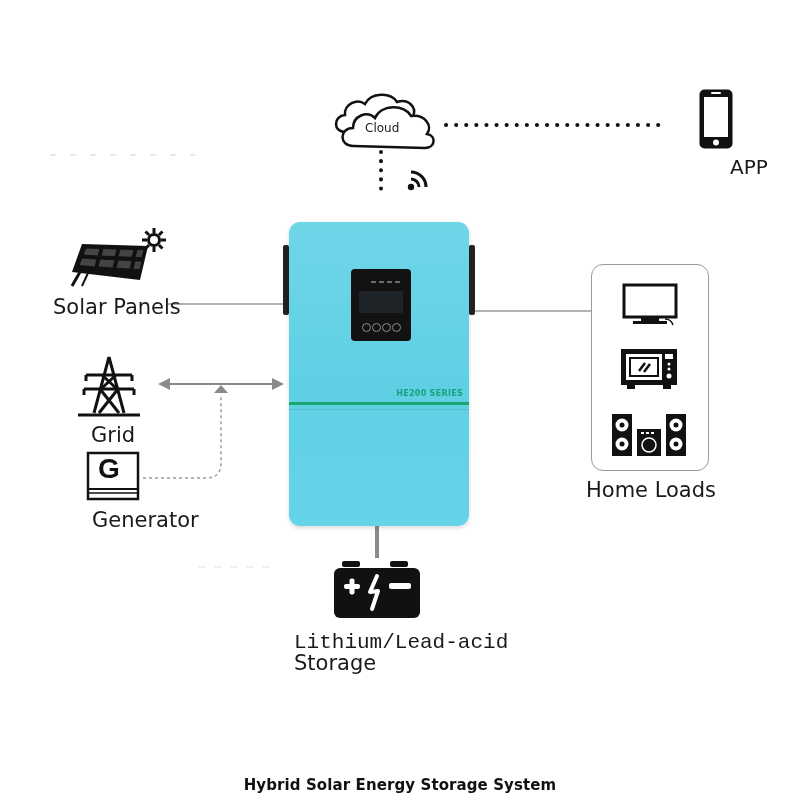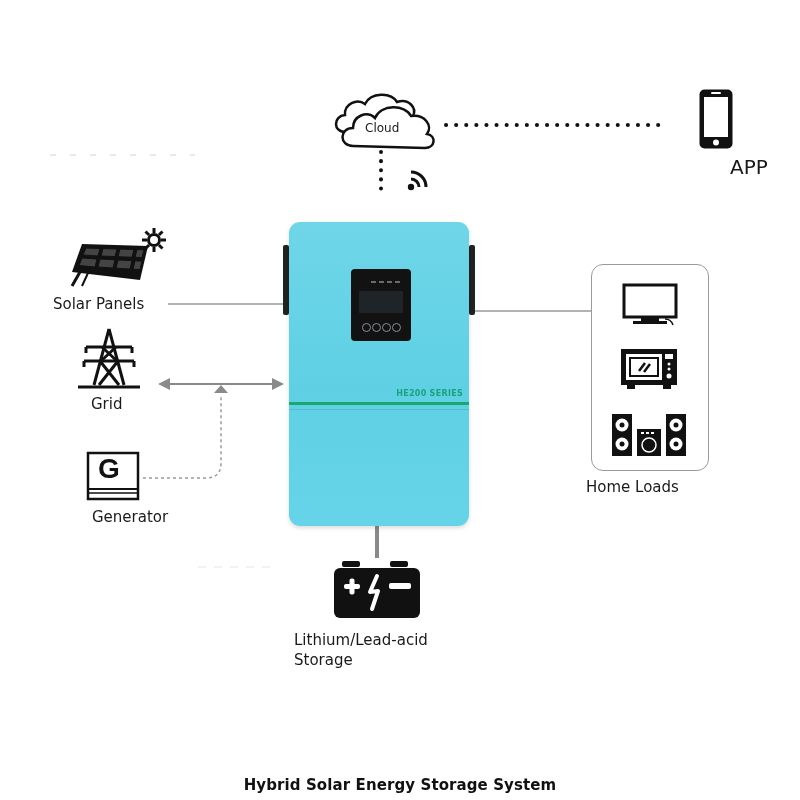--- a/index.html
+++ b/index.html
@@ -1,18 +1,18 @@
 <!DOCTYPE html>
 <html><head>
 <meta charset="utf-8">
 <style>
   html,body{margin:0;padding:0;background:#ffffff;}
   body{width:800px;height:800px;position:relative;overflow:hidden;font-family:"DejaVu Sans","Liberation Sans",sans-serif;color:#111;}
   .abs{position:absolute;}
-  .lbl{font-size:15px;font-weight:500;color:#1a1a1a;white-space:nowrap;}
+  .lbl{font-size:21px;font-weight:500;color:#1a1a1a;white-space:nowrap;}
   svg{display:block;}
   .inverter{left:289px;top:222px;width:180px;height:304px;border-radius:11px;background:linear-gradient(180deg,#6fd6e8 0%,#5fd0e4 55%,#66d4e8 100%);box-shadow:0 2px 4px rgba(0,0,0,0.15);}
   .side-bracket{width:6px;height:70px;background:#222;border-radius:2px;}
   .panel{left:62px;top:47px;width:60px;height:72px;background:#121212;border-radius:4px;}
   .screen{left:8px;top:22px;width:44px;height:22px;background:#1f2429;border-radius:1px;}
   .btn{width:7px;height:7px;border:1px solid #8a9095;border-radius:50%;background:#111;top:54px;}
   .led{width:5px;height:2px;background:#6a6a6a;top:12px;}
   .series{right:6px;top:167px;font-size:8px;font-weight:bold;color:#1aa37a;letter-spacing:0.3px;}
   .green-line{left:0;right:0;top:180px;height:3px;background:#18a86e;}
   .split{left:0;right:0;top:187px;height:1px;background:#58bccc;}
@@ -95,21 +95,21 @@
       <rect x="10.5" y="0" width="3" height="5" transform="rotate(45 12 12)"></rect>
         <rect x="10.5" y="19" width="3" height="5" transform="rotate(45 12 12)"></rect>
       <rect x="0" y="10.5" width="5" height="3" transform="rotate(45 12 12)"></rect>
         <rect x="19" y="10.5" width="5" height="3" transform="rotate(45 12 12)"></rect>
     </g>
     <circle cx="12" cy="12" r="4" fill="#fff"></circle>
   </svg>
   <span class="abs lbl" style="left:3px;top:71px;">Solar Panels</span>
 </div>
 
-<div class="abs" style="left:74px;top:327px;width:76px;height:90px;">
+<div class="abs" style="left:74px;top:355px;width:76px;height:90px;">
   <svg class="abs" style="left:2px;top:0" width="66" height="64" viewBox="0 0 66 64">
     <g stroke="#111" fill="none" stroke-width="3">
       <line x1="33" y1="2" x2="18" y2="58"></line>
       <line x1="33" y1="2" x2="48" y2="58"></line>
       <line x1="10" y1="20" x2="56" y2="20"></line>
       <line x1="8" y1="34" x2="58" y2="34"></line>
       <line x1="2" y1="60" x2="64" y2="60"></line>
       <line x1="26" y1="20" x2="41" y2="34"></line>
         <line x1="40" y1="20" x2="25" y2="34"></line>
       <line x1="24" y1="34" x2="43" y2="58"></line>
@@ -194,16 +194,16 @@
 
 <svg class="abs" style="left:334px;top:561px" width="86" height="58" viewBox="0 0 86 58">
   <rect x="8" y="0" width="18" height="6" rx="2" fill="#111"></rect>
   <rect x="56" y="0" width="18" height="6" rx="2" fill="#111"></rect>
   <rect x="0" y="7" width="86" height="50" rx="6" fill="#111"></rect>
   <rect x="10" y="23" width="16" height="5" rx="2" fill="#fff"></rect>
   <rect x="15.5" y="17.5" width="5" height="16" rx="2" fill="#fff"></rect>
   <rect x="55" y="22" width="22" height="6" rx="2" fill="#fff"></rect>
   <path d="M43,15 L36,31 L44,30 L38,48" fill="none" stroke="#fff" stroke-width="4" stroke-linecap="round" stroke-linejoin="round"></path>
 </svg>
-<span class="abs lbl" style="left:294px;top:631px;">Lithium/Lead-acid</span>
+<span class="abs lbl" style="left:294px;top:631px;font-family:Liberation Mono, monospace;">Lithium/Lead-acid</span>
 <span class="abs lbl" style="left:294px;top:651px;">Storage</span>
 
 <div class="abs title">Hybrid Solar Energy Storage System</div>
 
 </body></html>

